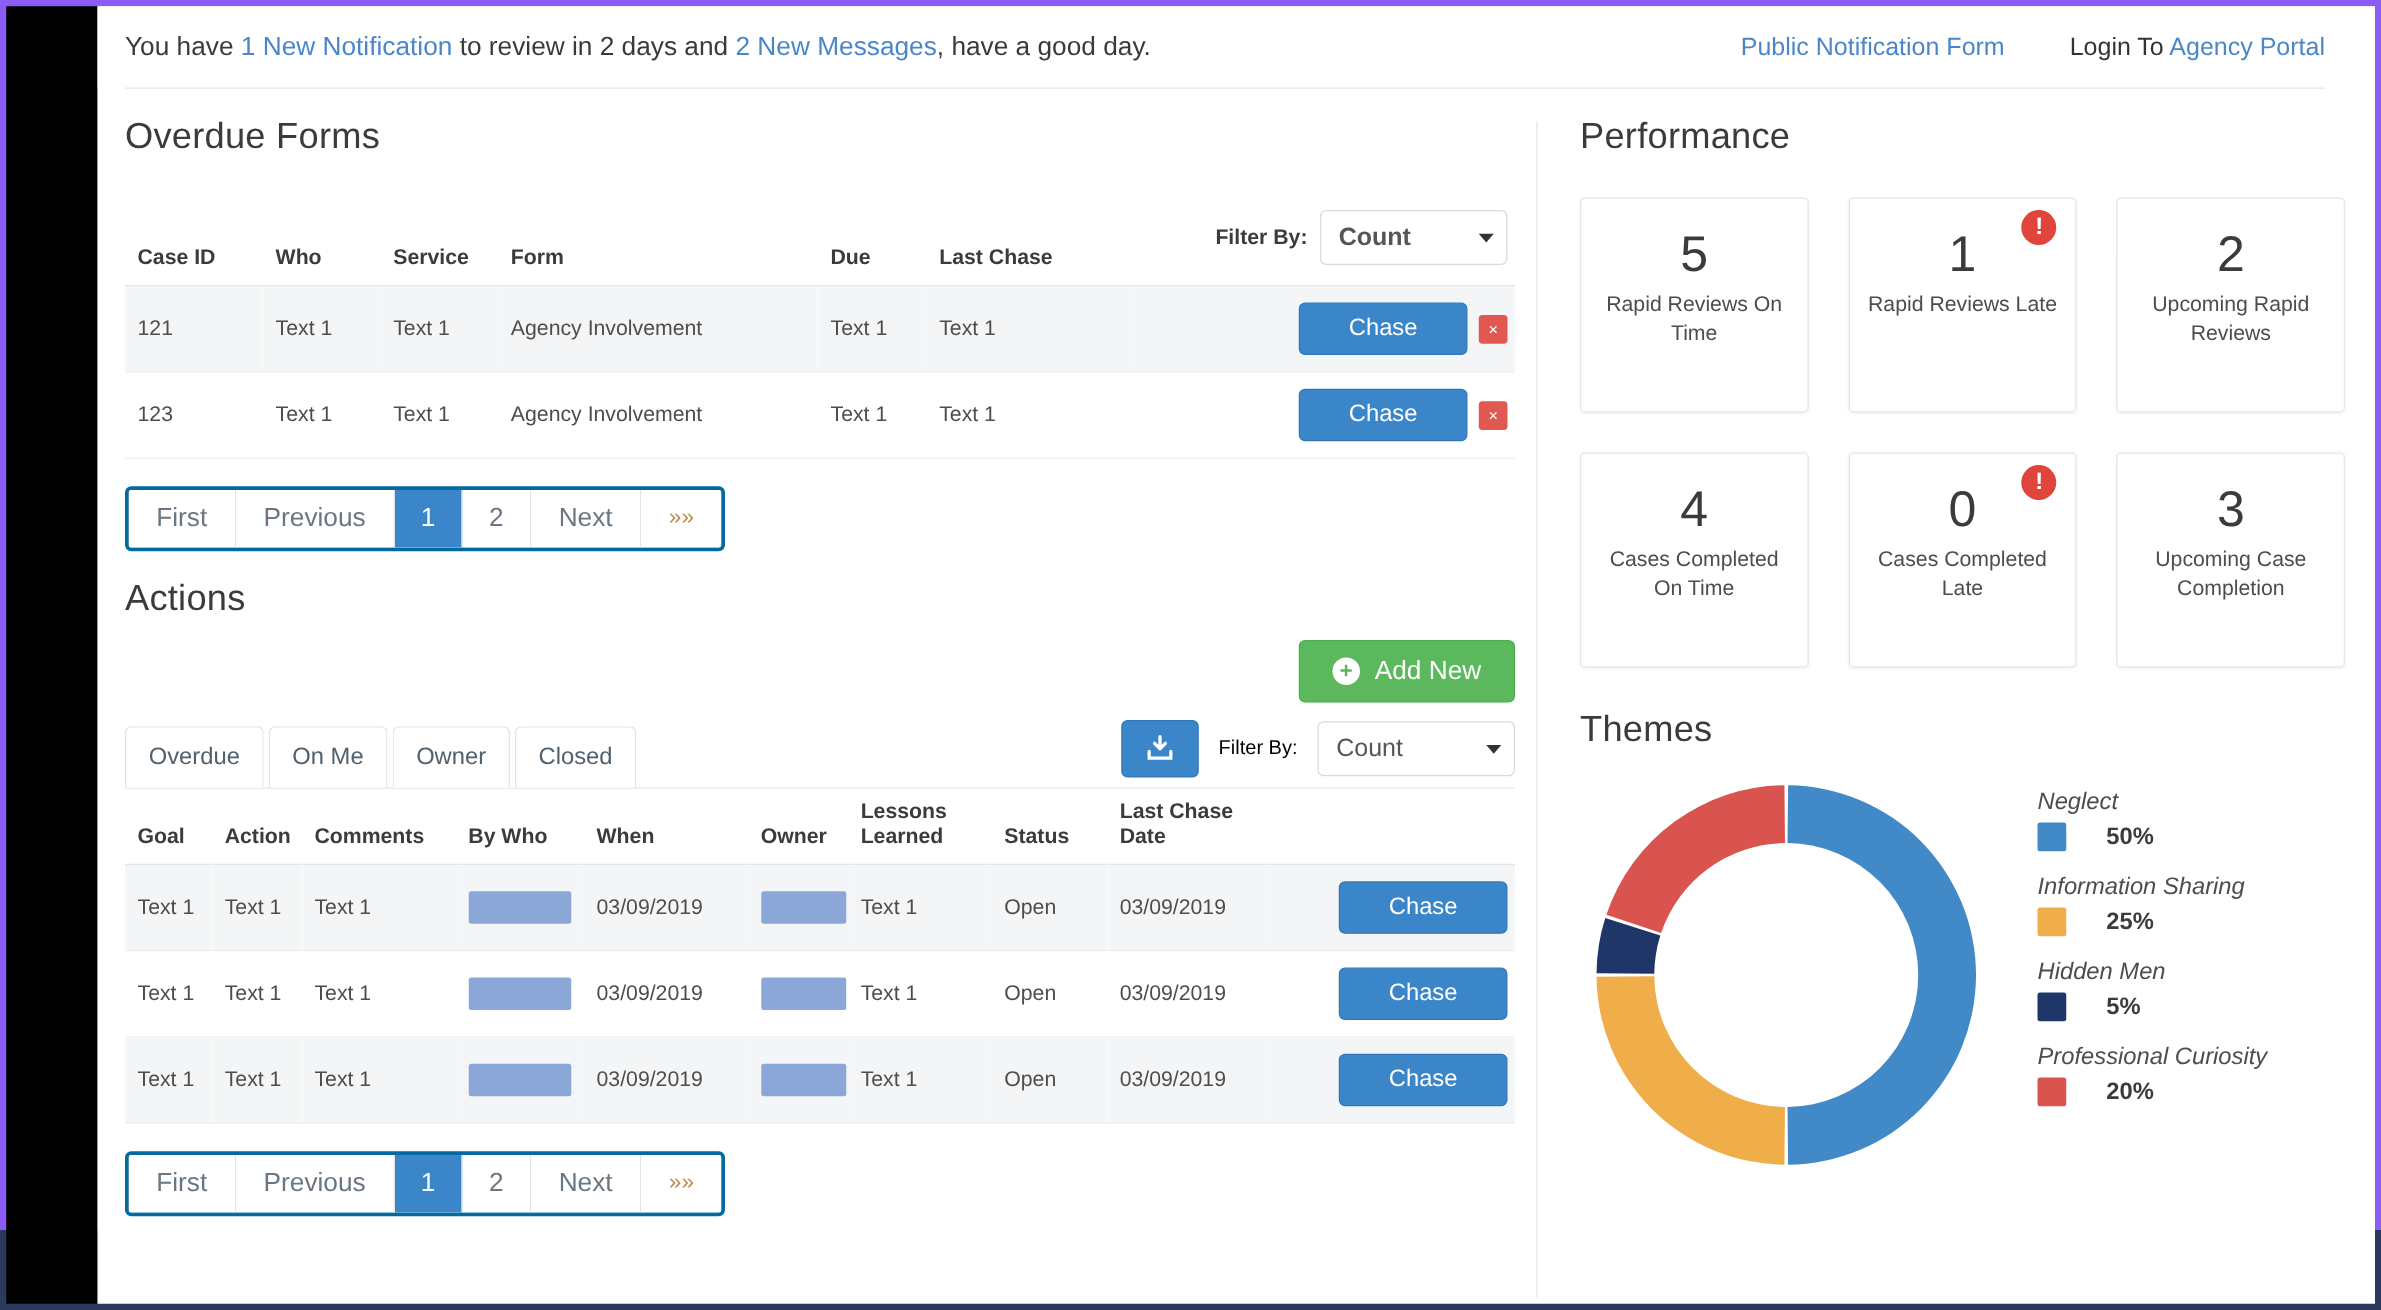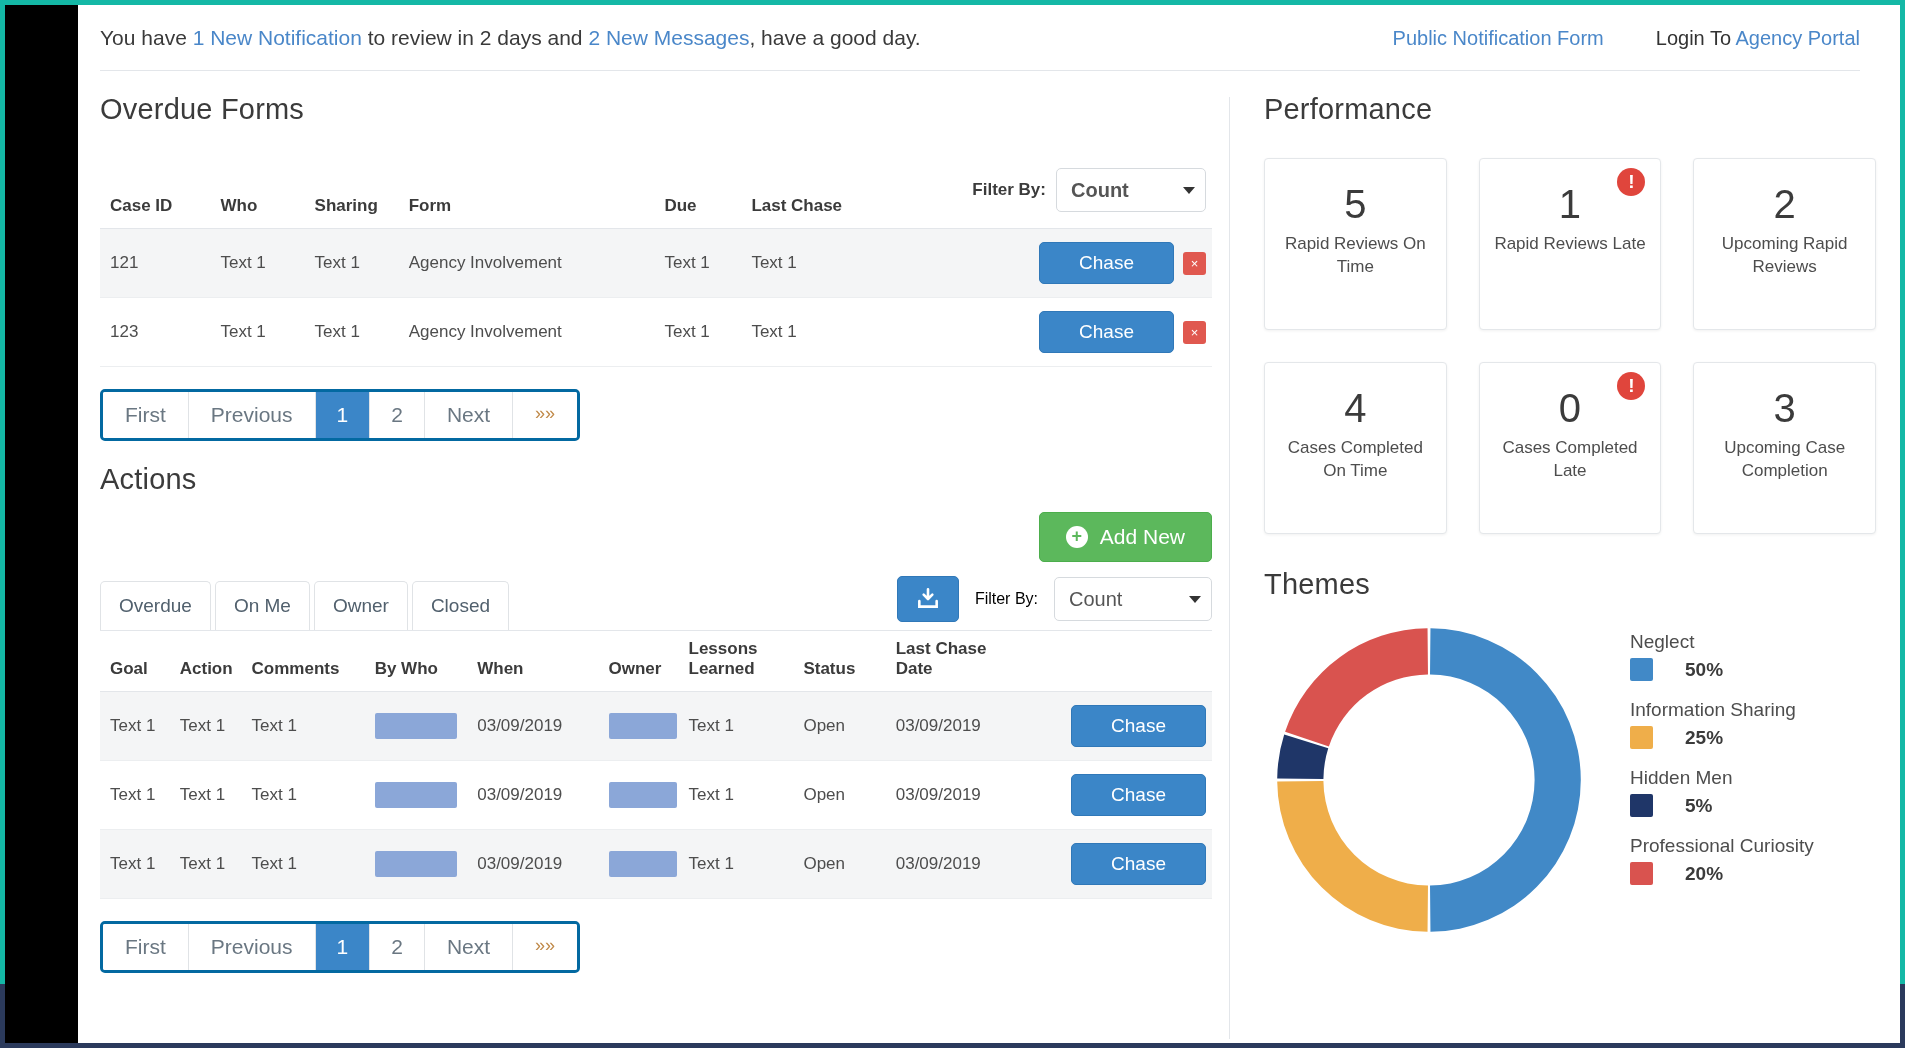--- a/index.html
+++ b/index.html
@@ -10,21 +10,21 @@
     overflow: hidden;
     background: #2b3a5c;
     font-family: "Liberation Sans", sans-serif;
   }
 
   
   #frame {
     position: absolute;
     left: 0; top: 0;
     width: 1905px; height: 984px;
-    background: #14b8a6;
+    background: #8b5cf6;
   }
 
   
   #black-strip {
     position: absolute;
     left: 5px; top: 5px;
     width: 73px; height: 1038px;
     background: #000000;
   }
 
@@ -359,20 +359,21 @@
     align-items: flex-start;
     gap: 36px;
   }
   .donut-wrap { flex: 0 0 330px; padding-top: 6px; }
   .legend { padding-top: 22px; }
   .legend-item { margin-bottom: 18px; }
   .legend-name {
     font-size: 19px;
     color: #4d4d4d;
     margin-bottom: 5px;
+    font-style: italic;
   }
   .legend-val {
     display: flex;
     align-items: center;
     gap: 32px;
   }
   .swatch {
     width: 23px; height: 23px;
     border-radius: 2px;
     flex: 0 0 23px;
@@ -413,21 +414,21 @@
               <col style="width:92px">
             <col style="width:250px">
               <col style="width:85px">
               <col style="width:160px">
             <col style="width:300px">
           </colgroup>
           <thead>
             <tr>
               <th>Case ID</th>
               <th>Who</th>
-              <th>Sharing</th>
+              <th>Service</th>
               <th>Form</th>
               <th>Due</th>
               <th>Last Chase</th>
               <th class="filter-cell">
                 <div class="filter-by">
                   <span class="fb-label">Filter By:</span>
                   <div class="select-box">
                     <span>Count</span>
                     <span class="caret"></span>
                   </div>

